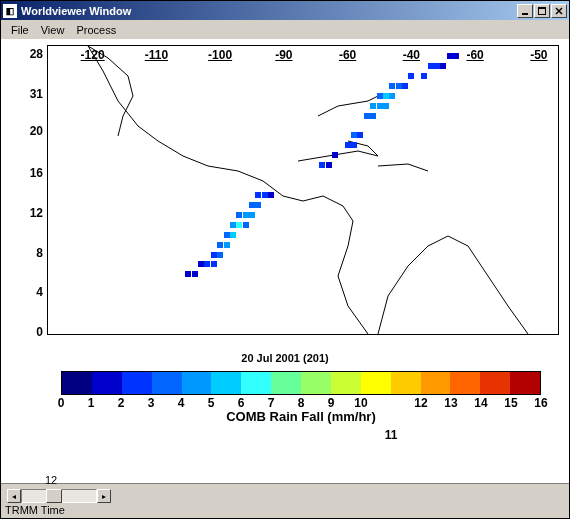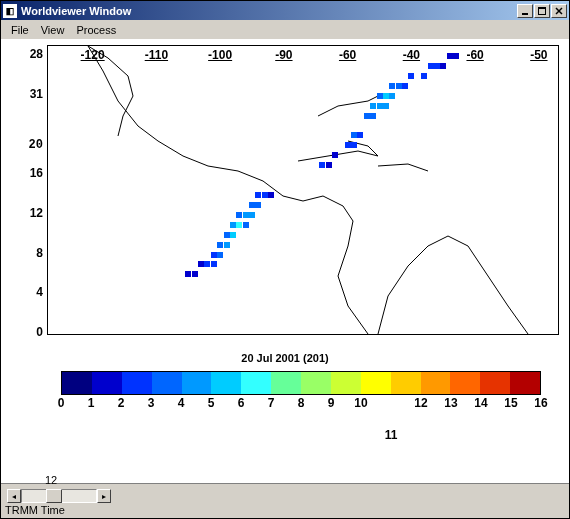--- a/index.html
+++ b/index.html
@@ -250,21 +250,21 @@
 
 
   <div class="client">
 
     <div class="yaxis" id="yaxis">
         <div class="ylabel" style="top: 282px;">0</div>
         <div class="ylabel" style="top: 242.276px;">4</div>
         <div class="ylabel" style="top: 202.552px;">8</div>
         <div class="ylabel" style="top: 162.828px;">12</div>
         <div class="ylabel" style="top: 123.103px;">16</div>
-        <div class="ylabel" style="top: 95px; font-family: Liberation Mono, monospace;">20</div>
+        <div class="ylabel" style="top: 81px;">20</div>
         <div class="ylabel" style="top: 43.6552px;">31</div>
         <div class="ylabel" style="top: 3.93103px;">28</div>
       </div>
 
     <div class="maparea">
       <div class="xaxis-ticks" id="xticks"></div>
       <svg class="mapsvg" viewBox="0 0 510 288" preserveAspectRatio="none">
         <g fill="none" stroke="#000" stroke-width="1">
 
           <path d="M40 0 L55 25 L70 55 L90 80 L110 95 L135 110 L160 120 L190 125 L215 135 L235 150 L255 155 L275 150 L295 160 L305 175 L300 200 L290 230 L300 260 L320 288"></path>
@@ -369,20 +369,21 @@
           <span style="left: 50%;">8</span>
           <span style="left: 56.25%;">9</span>
           <span style="left: 62.5%;">10</span>
           <span style="left: 68.75%; margin-top: 32px;">11</span>
           <span style="left: 75%;">12</span>
           <span style="left: 81.25%;">13</span>
           <span style="left: 87.5%;">14</span>
           <span style="left: 93.75%;">15</span>
           <span style="left: 100%;">16</span>
         </div>
+      <div class="cb-label">COMB Rain Fall (mm/hr)</div>
     </div>
 
   </div>
 
   <div class="bottompanel">
     <div class="slider-val">12</div>
     <div class="slider-wrap">
       <div class="arrowbtn">◂</div>
       <div class="slider-track">
         <div class="slider-thumb"></div>

